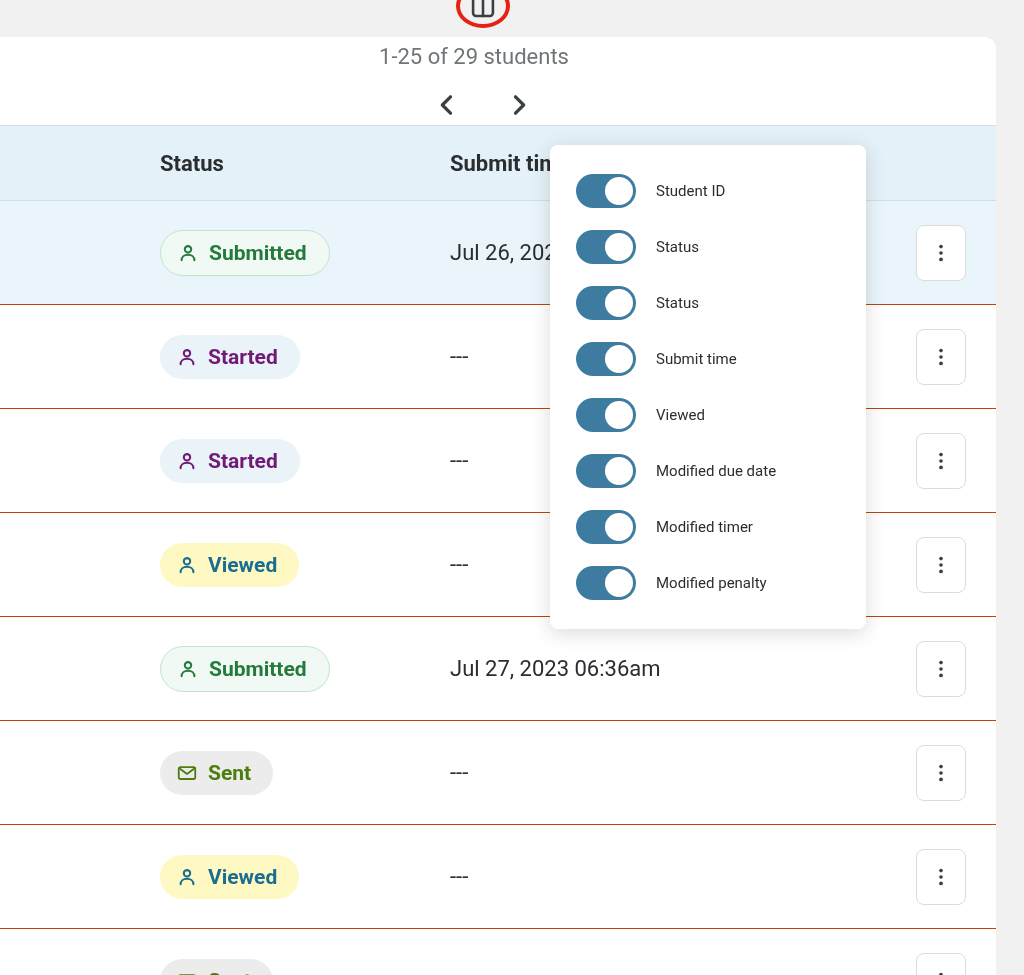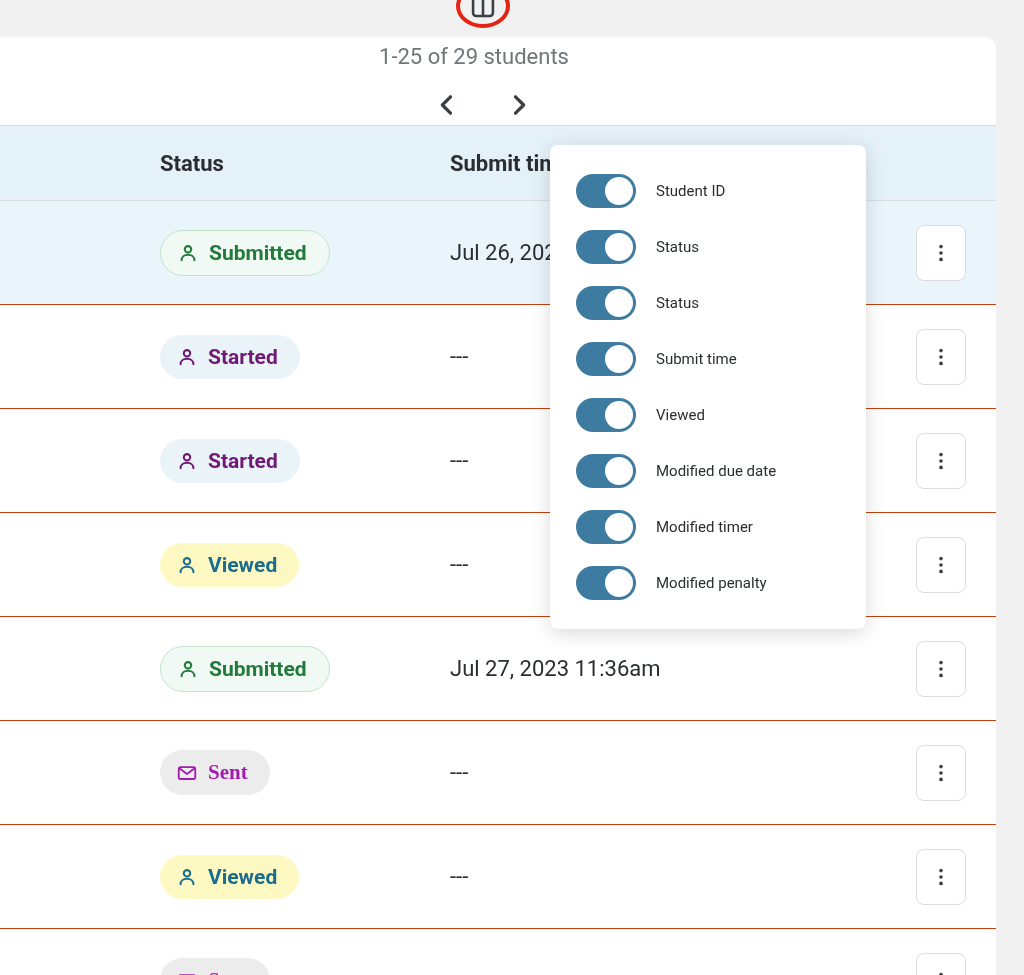--- a/index.html
+++ b/index.html
@@ -139,22 +139,21 @@
     .status-pill.started {
       background: #e9f3f8;
       color: #701a75;
     }
     .status-pill.viewed {
       background: #fef9c3;
       color: #1a6d8f;
     }
     .status-pill.sent {
       background: #ececed;
-      color: #a21caf;
-      font-family: Liberation Serif, serif;
+      color: #4d7c0f;
     }
     .status-pill svg {
       width: 22px;
       height: 22px;
     }
     .kebab-btn {
       width: 50px;
       height: 56px;
       border: 1px solid #d9dcde;
       border-radius: 8px;
@@ -326,21 +325,21 @@
         </div>
       </div>
       <div class="row">
         <div class="status-cell"><span class="status-pill submitted">
             <svg viewBox="0 0 24 24">
       <circle cx="12" cy="8" r="3.5" fill="none" stroke="currentColor" stroke-width="2.2"></circle>
       <path d="M5 20c0-3.5 3-6 7-6s7 2.5 7 6" fill="none" stroke="currentColor" stroke-width="2.2" stroke-linecap="round"></path>
     </svg>
             <span>Submitted</span>
           </span></div>
-        <div class="submit-cell">Jul 27, 2023 11:36am</div>
+        <div class="submit-cell">Jul 27, 2023 06:36am</div>
         <div class="actions-cell">
           <button class="kebab-btn">
             <svg viewBox="0 0 24 24">
       <circle cx="12" cy="5" r="2" fill="currentColor"></circle>
       <circle cx="12" cy="12" r="2" fill="currentColor"></circle>
       <circle cx="12" cy="19" r="2" fill="currentColor"></circle>
     </svg>
           </button>
         </div>
       </div>

